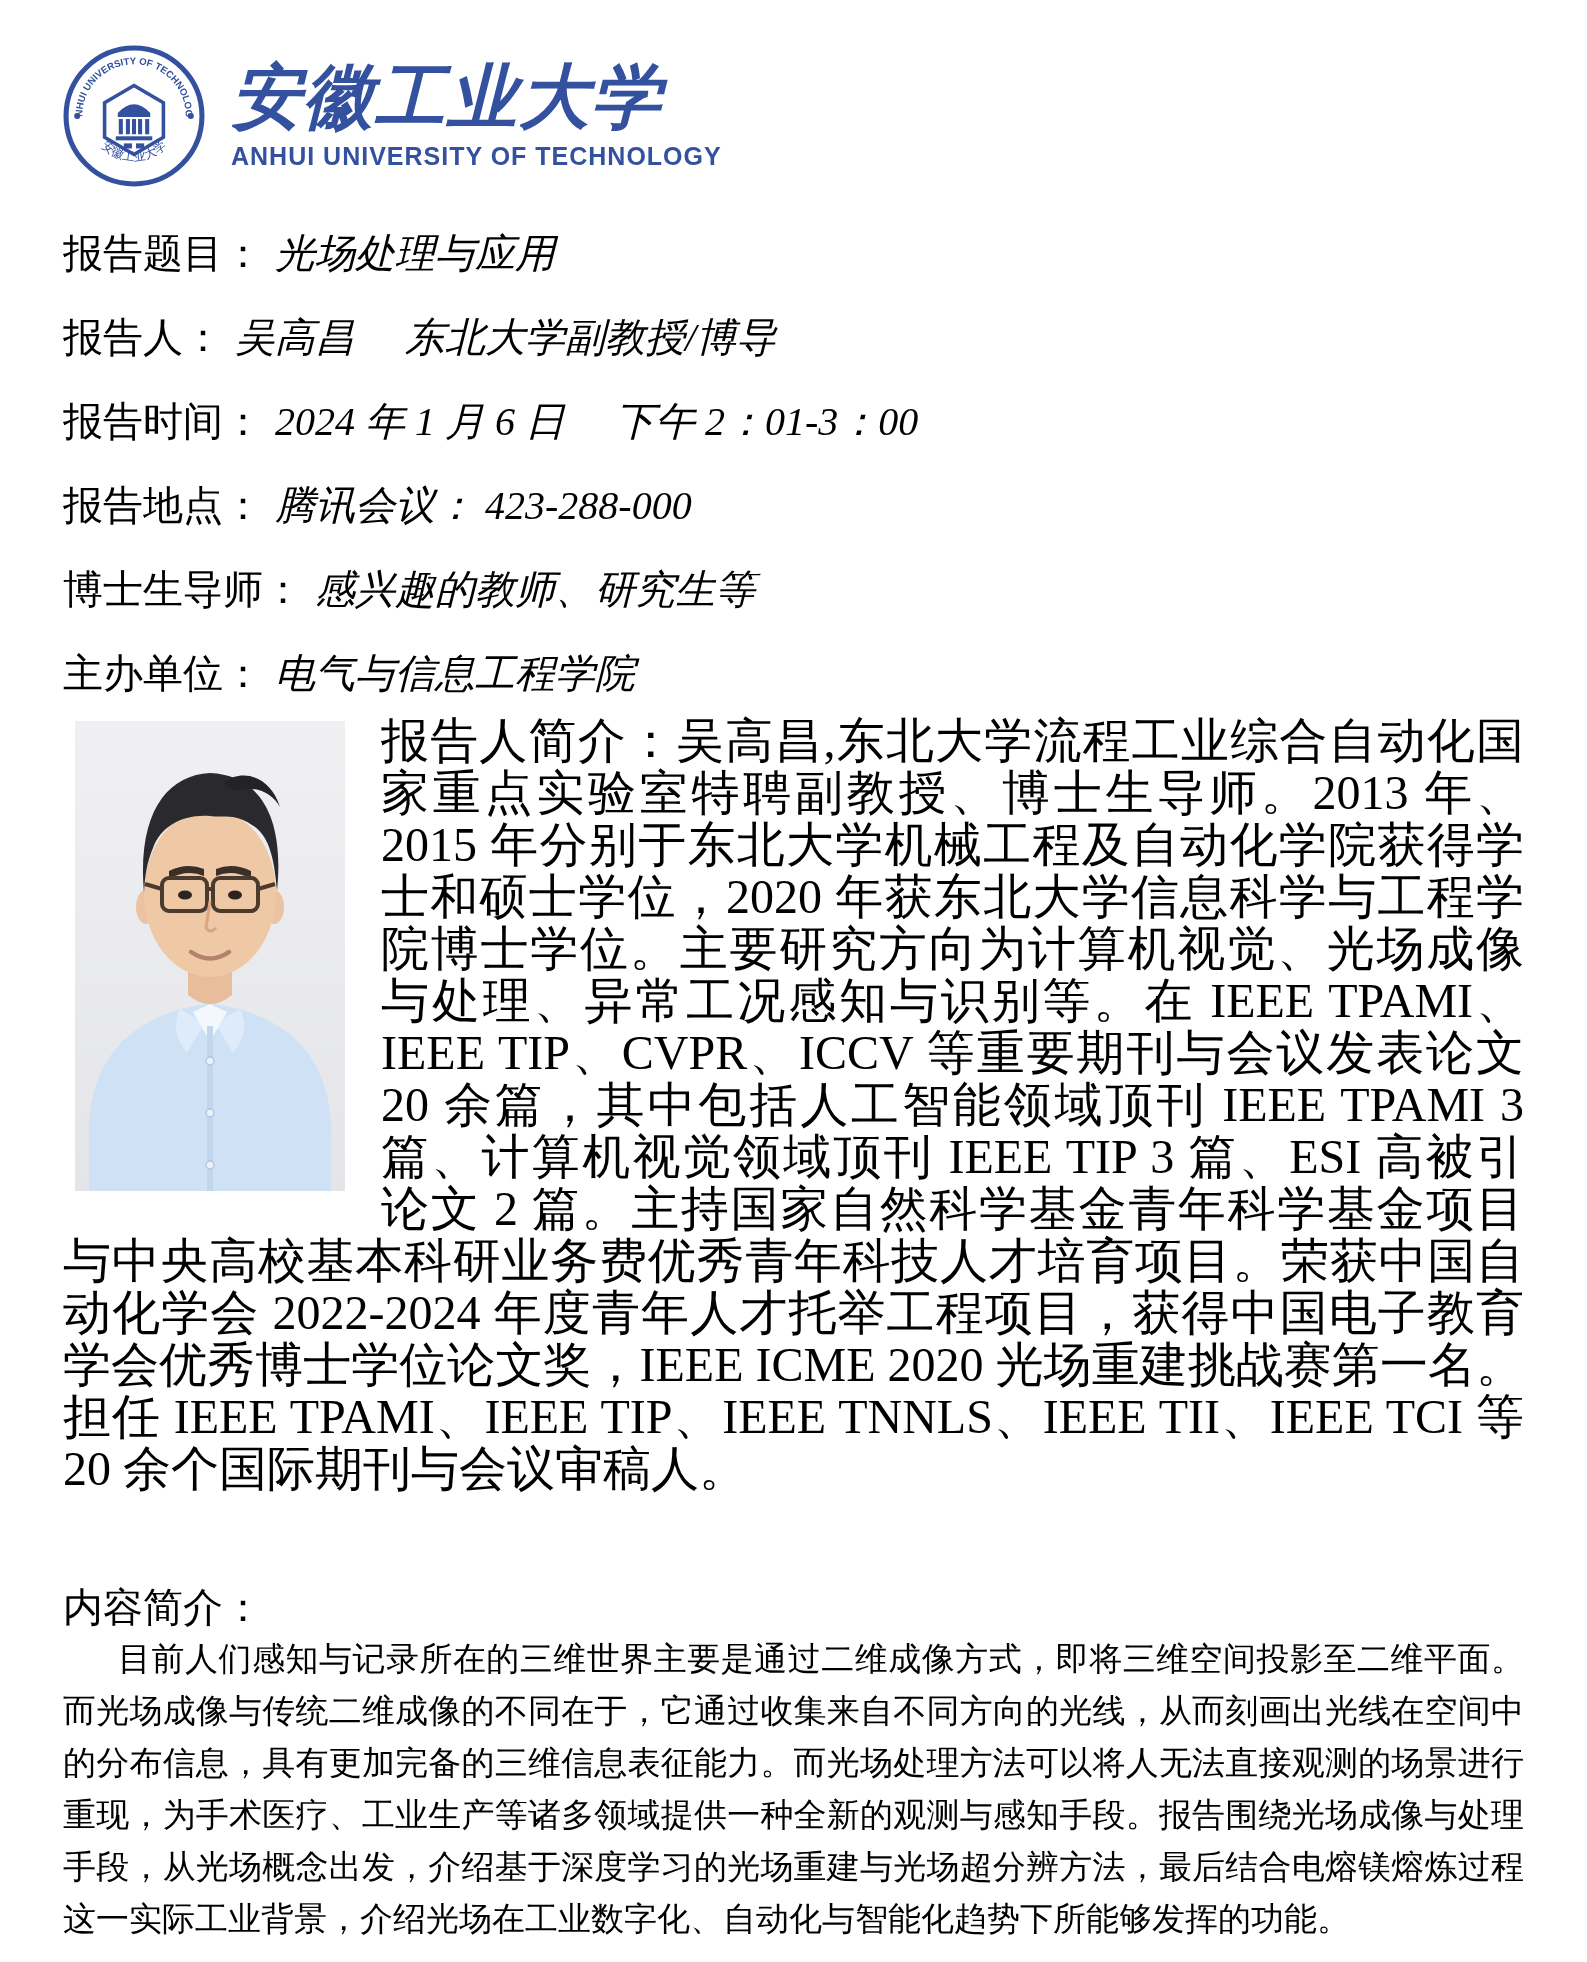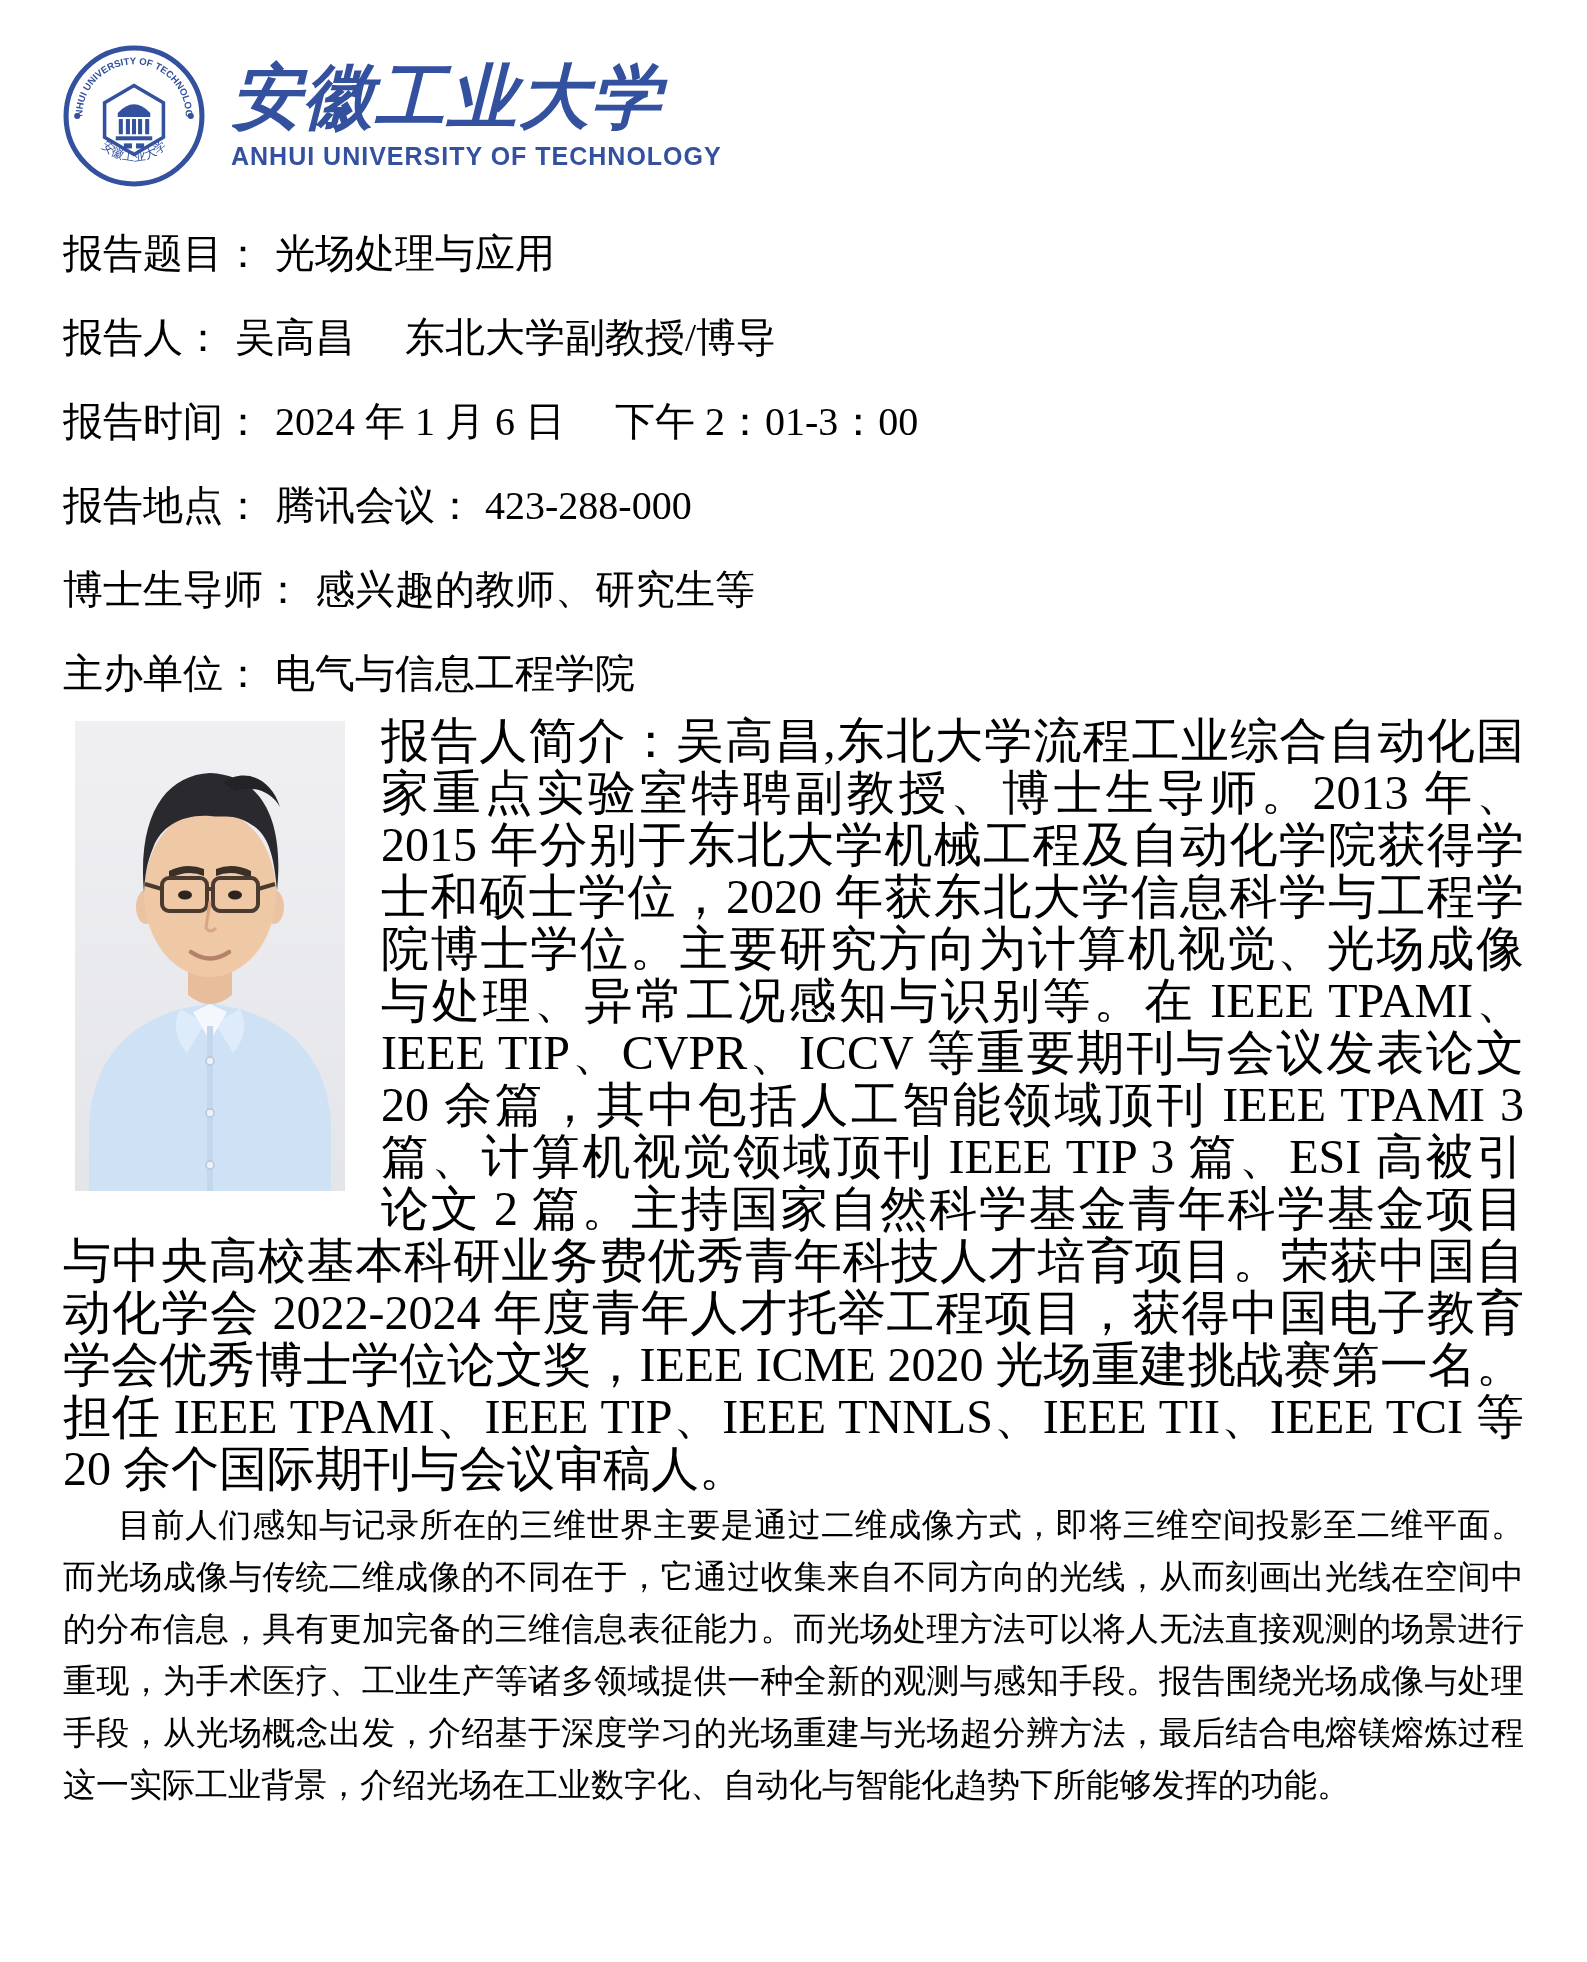--- a/index.html
+++ b/index.html
@@ -32,21 +32,21 @@
     font-family: "Liberation Sans", "DejaVu Sans", sans-serif;
     font-weight: bold;
     font-size: 25px;
     letter-spacing: 1px;
     color: #33519E;
   }
 
   
   .info-line { font-size: 40px; line-height: 42px; margin-top: 42px; white-space: nowrap; }
   .info-line.first { margin-top: 46px; }
-  .info-value { margin-left: 12px; }
+  .info-value { margin-left: 12px; font-style: italic; }
 
   
   .bio {
     margin: 20px 0 0 0;
     font-size: 48px;
     line-height: 52px;
     text-align: justify;
   }
   .photo-wrap {
     float: left;
@@ -181,16 +181,17 @@
           <ellipse cx="110" cy="174" rx="7" ry="4.5" fill="#2d2420"></ellipse>
           <ellipse cx="160" cy="174" rx="7" ry="4.5" fill="#2d2420"></ellipse>
 
           <path d="M135,180 L131,207 Q135,213 141,207" fill="none" stroke="#d9a583" stroke-width="3"></path>
 
           <path d="M116,231 Q135,244 154,231" fill="none" stroke="#b4826a" stroke-width="4.5" stroke-linecap="round"></path>
         </svg>
       </span><span>报告人简介：吴高昌,东北大学流程工业综合自动化国家重点实验室特聘副教授、博士生导师。2013 年、2015 年分别于东北大学机械工程及自动化学院获得学士和硕士学位，2020 年获东北大学信息科学与工程学院博士学位。主要研究方向为计算机视觉、光场成像与处理、异常工况感知与识别等。在 IEEE TPAMI、IEEE TIP、CVPR、ICCV 等重要期刊与会议发表论文 20 余篇，其中包括人工智能领域顶刊 IEEE TPAMI 3 篇、计算机视觉领域顶刊 IEEE TIP 3 篇、ESI 高被引论文 2 篇。主持国家自然科学基金青年科学基金项目与中央高校基本科研业务费优秀青年科技人才培育项目。荣获中国自动化学会 2022-2024 年度青年人才托举工程项目，获得中国电子教育学会优秀博士学位论文奖，IEEE ICME 2020 光场重建挑战赛第一名。担任 IEEE TPAMI、IEEE TIP、IEEE TNNLS、IEEE TII、IEEE TCI 等 20 余个国际期刊与会议审稿人。</span>
     </p>
 
+    <div class="abstract-heading">内容简介：</div>
     <p class="abstract-body">目前人们感知与记录所在的三维世界主要是通过二维成像方式，即将三维空间投影至二维平面。而光场成像与传统二维成像的不同在于，它通过收集来自不同方向的光线，从而刻画出光线在空间中的分布信息，具有更加完备的三维信息表征能力。而光场处理方法可以将人无法直接观测的场景进行重现，为手术医疗、工业生产等诸多领域提供一种全新的观测与感知手段。报告围绕光场成像与处理手段，从光场概念出发，介绍基于深度学习的光场重建与光场超分辨方法，最后结合电熔镁熔炼过程这一实际工业背景，介绍光场在工业数字化、自动化与智能化趋势下所能够发挥的功能。</p>
 
   </div>
 </div>
 
 </body></html>

